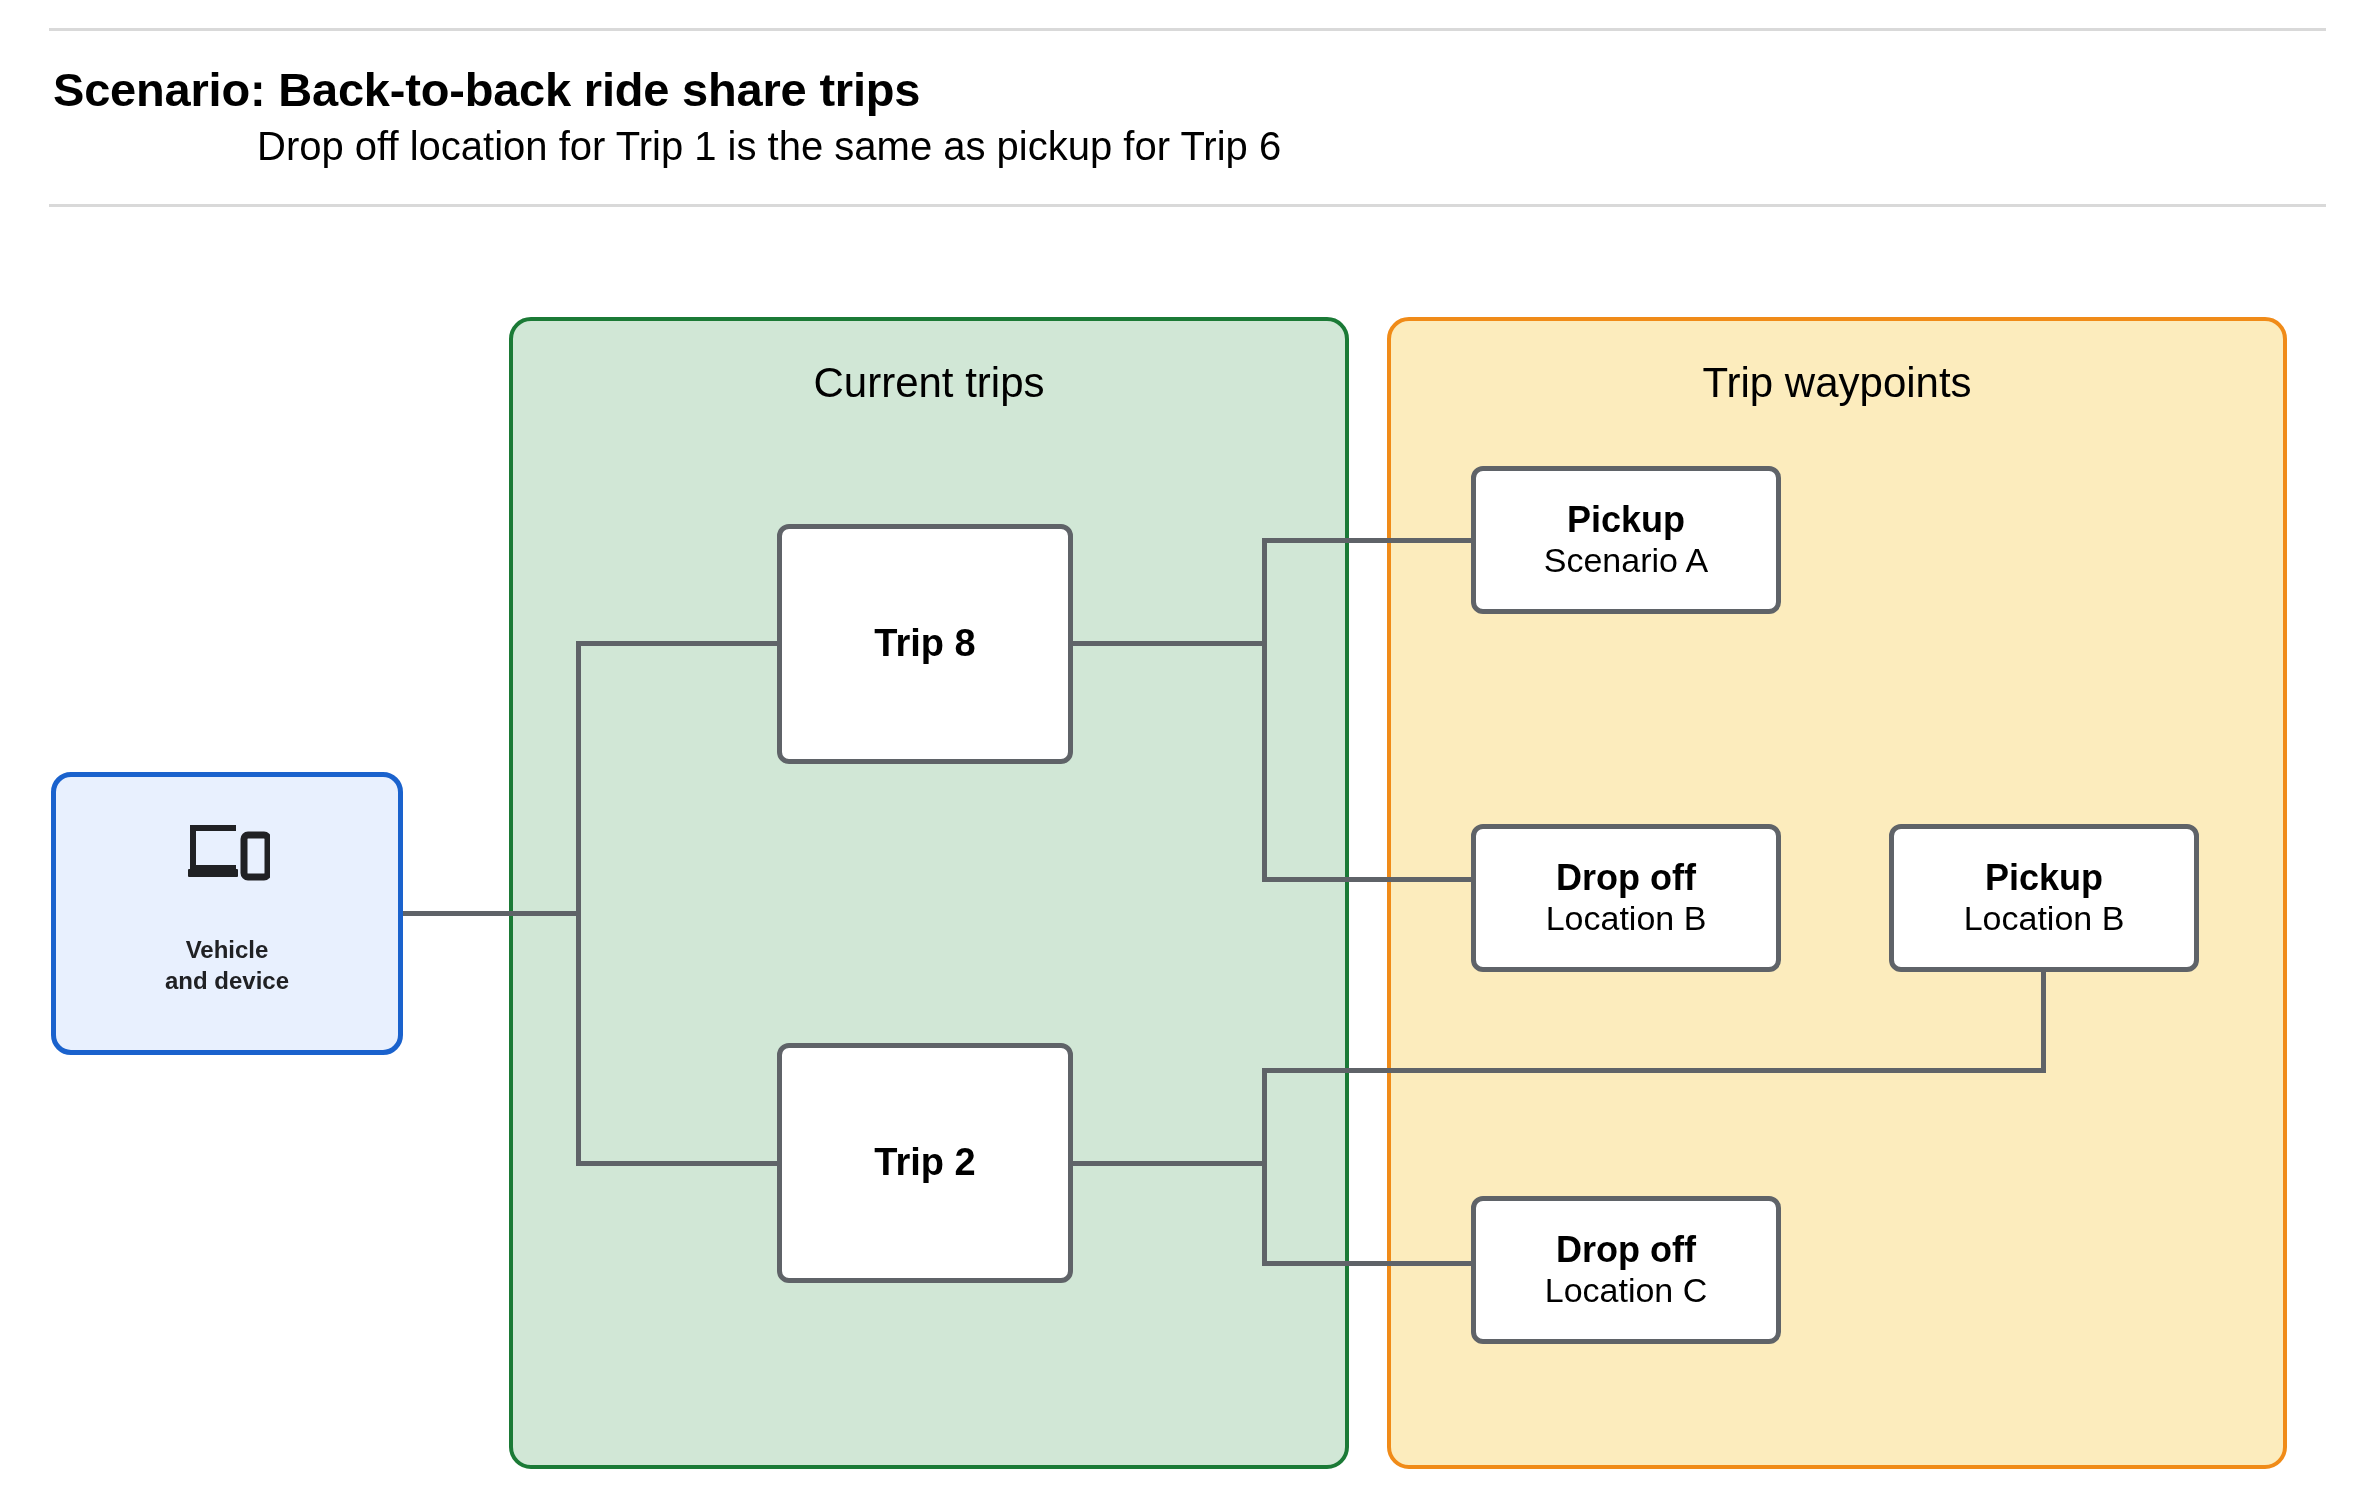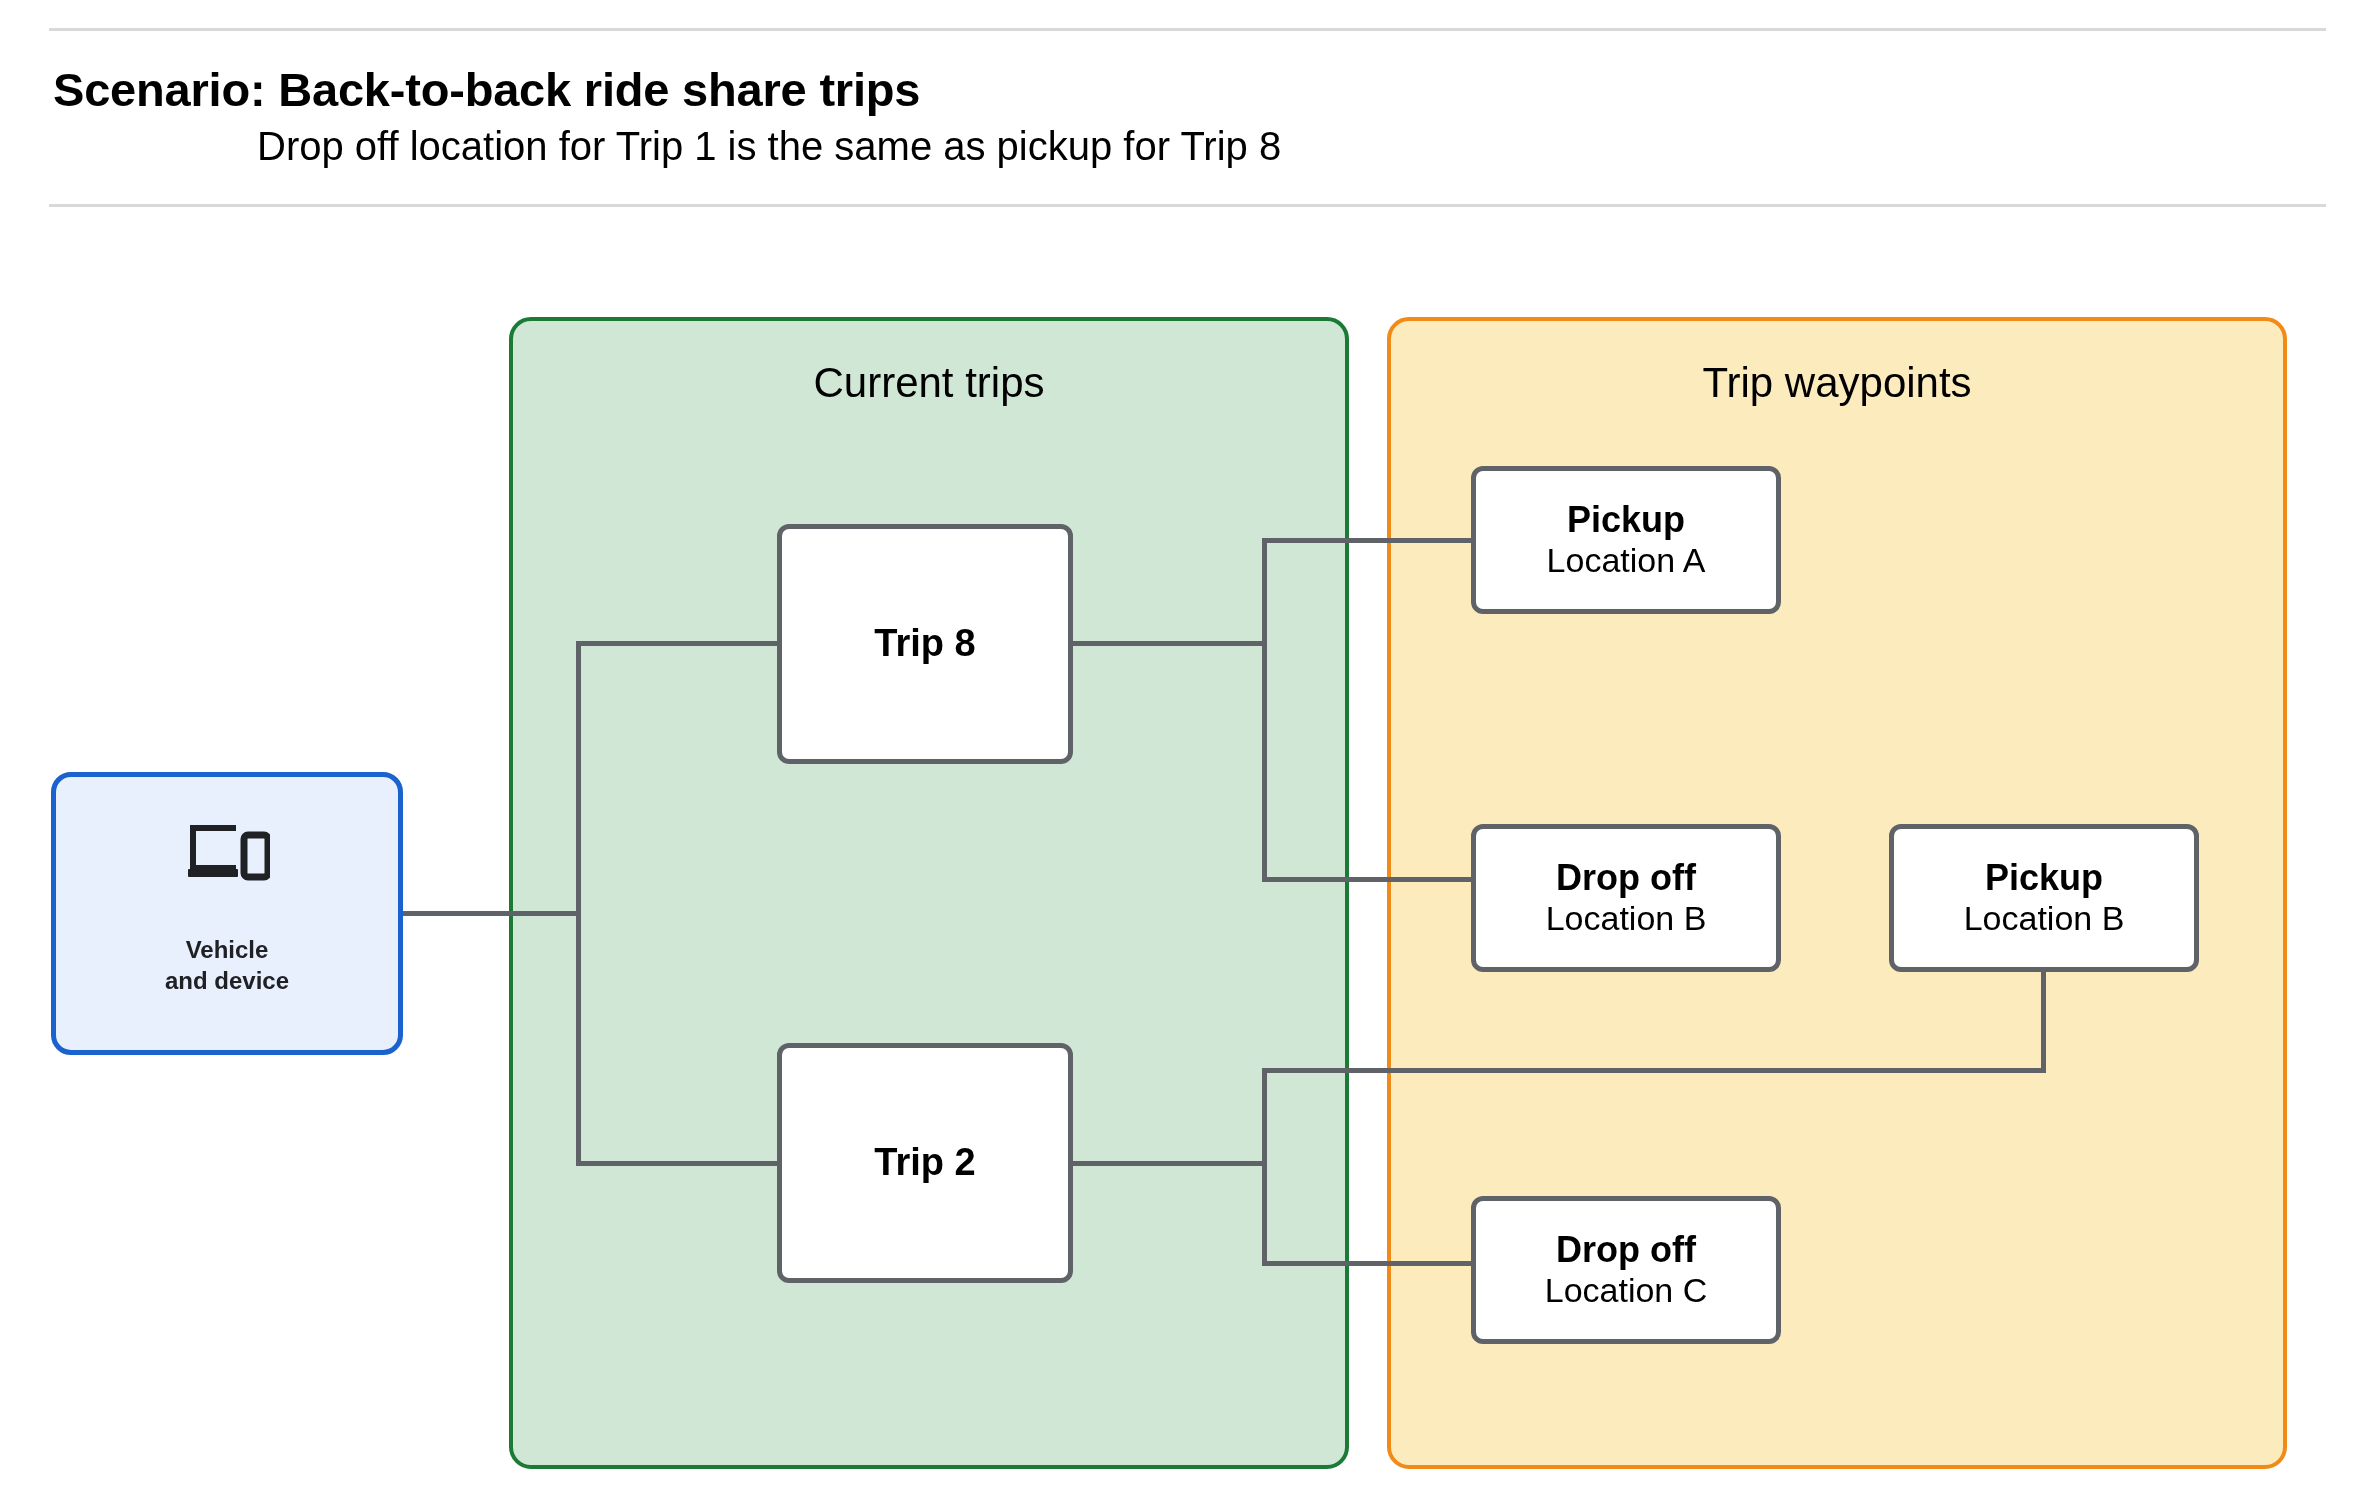--- a/index.html
+++ b/index.html
@@ -162,21 +162,21 @@
   .conn.h { height: 5px; }
   .conn.v { width: 5px; }
 </style>
 </head>
 <body>
 
 <div id="page">
 
   <div class="rule top"></div>
   <div class="title">Scenario: Back-to-back ride share trips</div>
-  <div class="subtitle">Drop off  location for Trip 1 is the same as pickup for Trip 8</div>
+  <div class="subtitle">Drop off  location for Trip 1 is the same as pickup for Trip 6</div>
   <div class="rule bottom"></div>
 
   <div class="panel panel-orange">
     <div class="panel-title">Trip waypoints</div>
   </div>
 
   <div class="panel panel-green">
     <div class="panel-title">Current trips</div>
   </div>
 
@@ -220,21 +220,21 @@
   <div id="trip1" class="node trip">
     <div class="n-title">Trip 8</div>
   </div>
 
   <div id="trip2" class="node trip">
     <div class="n-title">Trip 2</div>
   </div>
 
   <div id="wp-pickup-a" class="node waypoint">
     <div class="n-title">Pickup</div>
-    <div class="n-sub">Location A</div>
+    <div class="n-sub">Scenario A</div>
   </div>
 
   <div id="wp-dropoff-b" class="node waypoint">
     <div class="n-title">Drop off</div>
     <div class="n-sub">Location B</div>
   </div>
 
   <div id="wp-pickup-b" class="node waypoint">
     <div class="n-title">Pickup</div>
     <div class="n-sub">Location B</div>

